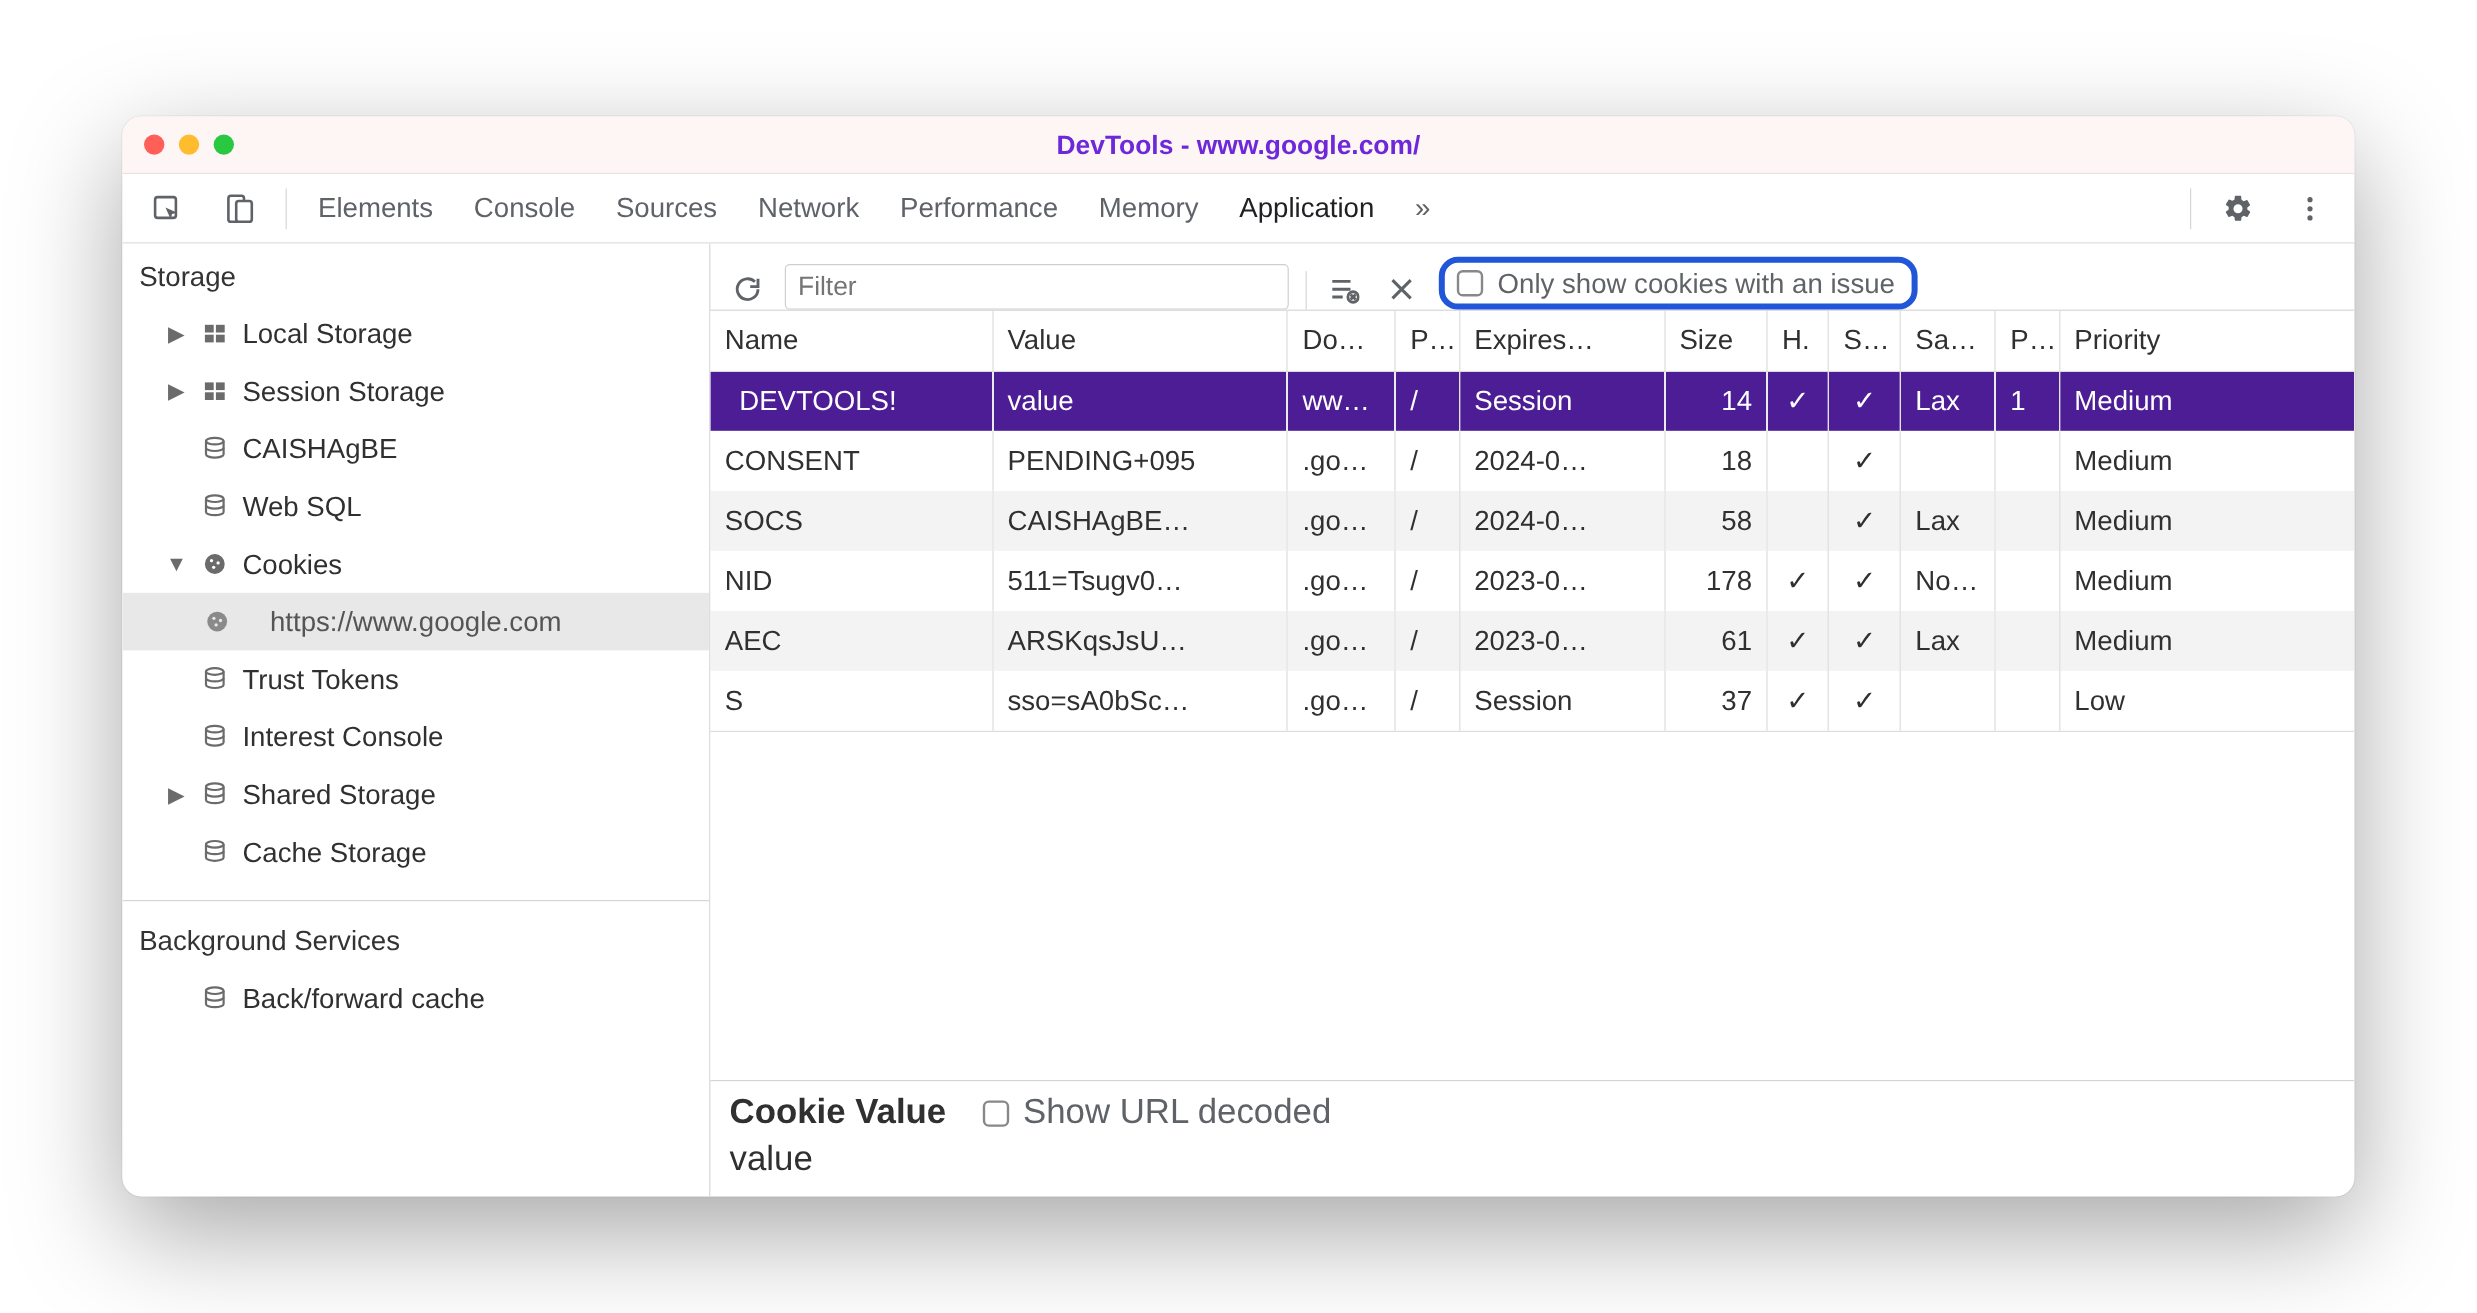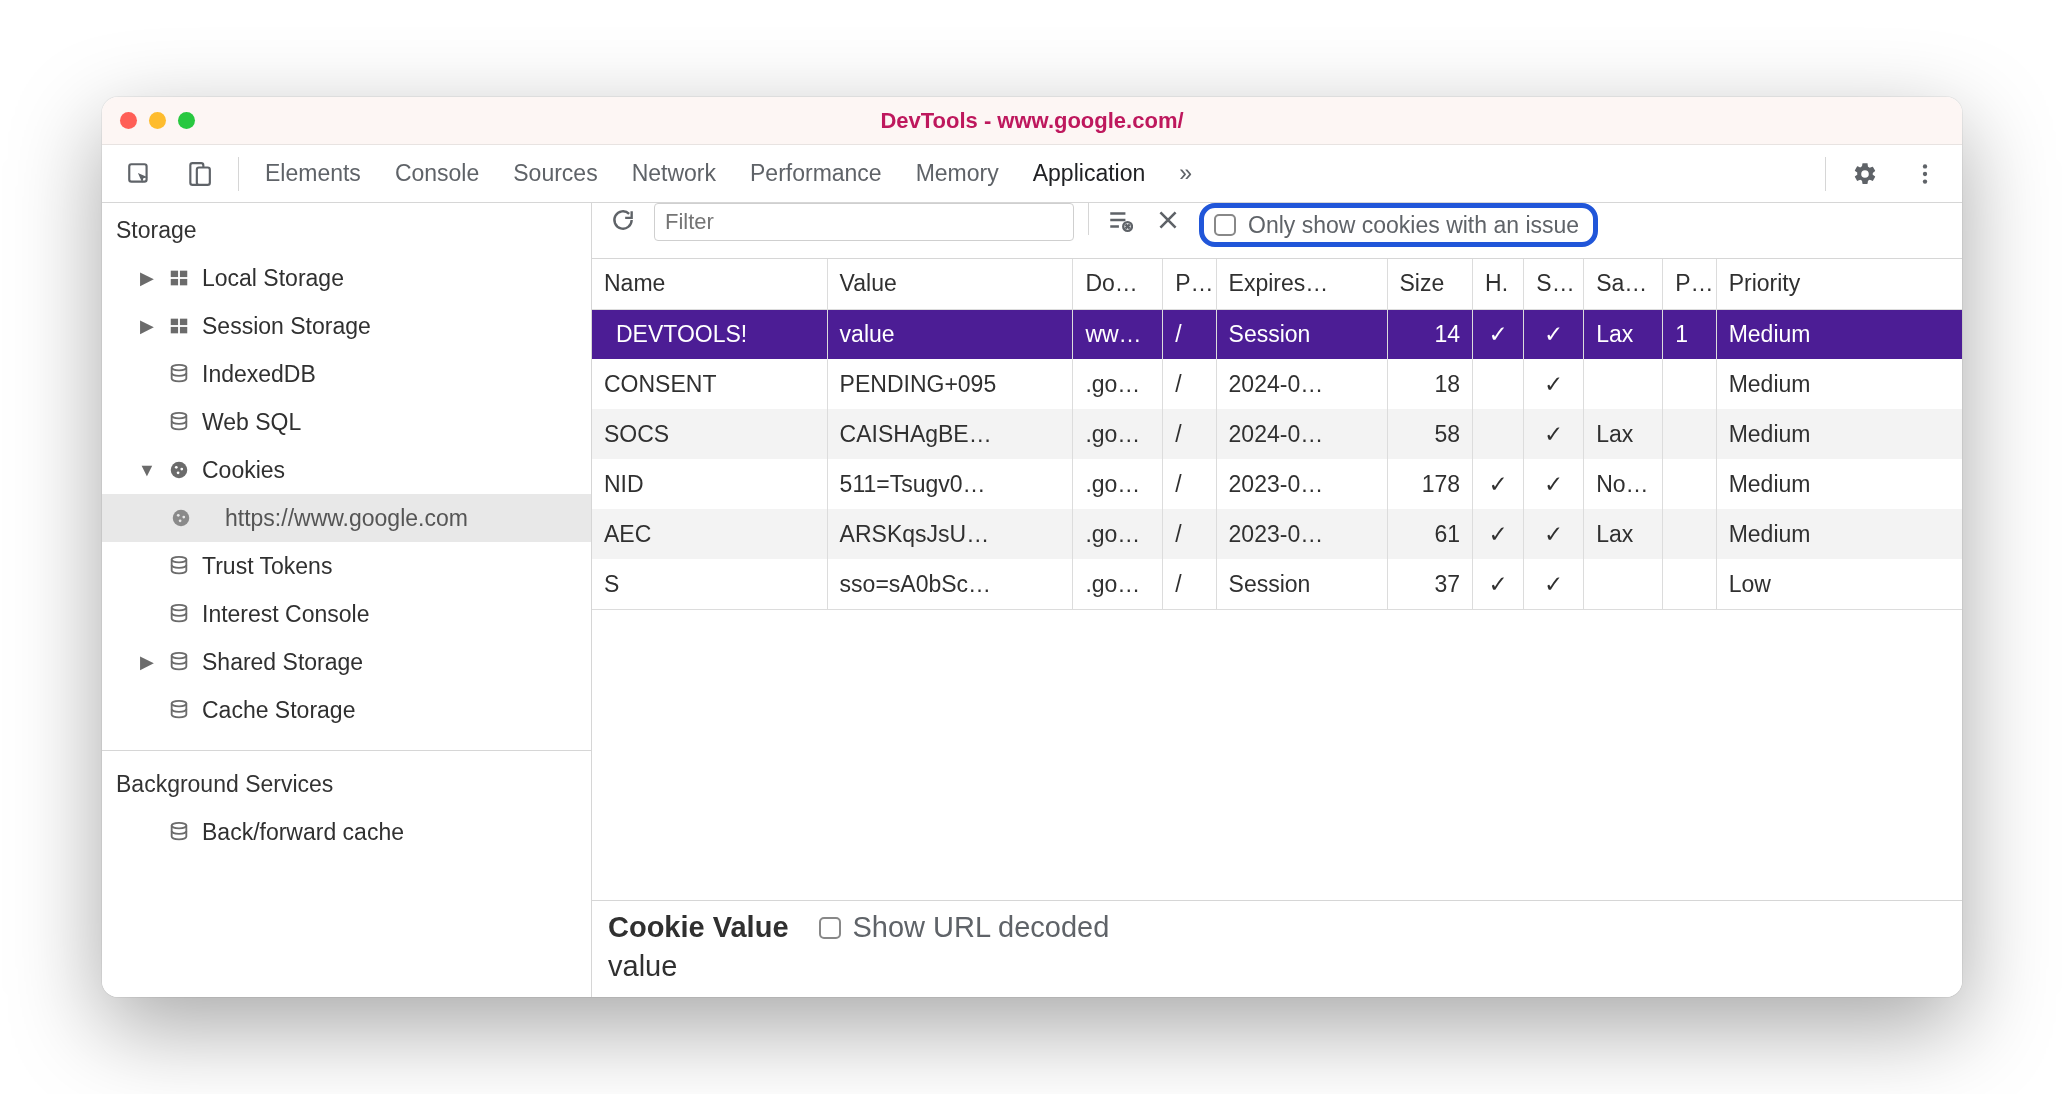--- a/index.html
+++ b/index.html
@@ -26,21 +26,21 @@
     height: 48px;
     background: #fdf6f4;
     display: flex;
     align-items: center;
     position: relative;
     border-bottom: 1px solid #e8e3e1;
   }
   .traffic { display: flex; gap: 12px; margin-left: 18px; }
   .dot { width: 17px; height: 17px; border-radius: 50%; }
   .dot.red { background:#ff5f57; } .dot.yellow{background:#febc2e;} .dot.green{background:#28c840;}
-  .title { position:absolute; left:0; right:0; text-align:center; font-size:22px; color:#be185d; font-weight:600; }
+  .title { position:absolute; left:0; right:0; text-align:center; font-size:22px; color:#6d28d9; font-weight:600; }
   .tabbar {
     height: 58px;
     display:flex;
     align-items:center;
     padding: 0 10px;
     border-bottom: 1px solid #d6d6d6;
     background:#fff;
     gap: 6px;
   }
   .tabbar .iconbtn, .tabbar .tab, .tabbar .more, .tabbar .right-icon {
@@ -62,21 +62,21 @@
     padding-left: 16px; cursor:pointer;
   }
   .row .arrow { width:18px; text-align:center; color:#6b6b6b; font-size:18px; }
   .row .ico { width:26px; display:flex; justify-content:center; color:#6b6b6b; }
   .row.indent1 { padding-left: 36px; }
   .row.indent2 { padding-left: 66px; gap: 31px; }
   .row.selected { background:#e8e8e8; color:#555; }
   .divider { height:1px; background:#d6d6d6; margin: 6px 0; }
   .content { flex:1; display:flex; flex-direction:column; min-width:0; }
   .toolbar {
-    height:56px; display:flex; align-items:flex-start; gap:14px;
+    height:56px; display:flex; align-items:flex-end; gap:14px;
     padding: 0 14px; border-bottom:1px solid #d6d6d6;
   }
   .toolbar .iconbtn { color:#5f6368; cursor:pointer; display:flex; padding:4px; }
   .toolbar .iconbtn svg{width:26px;height:26px;}
   .filter {
     height:38px; width:420px; border:1px solid #cfcfcf; border-radius:4px;
     font-size:22px; padding:0 10px; color:#5f6368; background:#fff;
   }
   .vline { width:1px; height:32px; background:#d6d6d6; }
   .highlighted-box {
@@ -195,21 +195,21 @@
         </div>
         <div class="row indent1">
           <span class="arrow"></span>
           <span class="ico icon-db">
               <svg viewBox="0 0 24 24" fill="none" stroke="#6b6b6b" stroke-width="2">
                 <ellipse cx="12" cy="5" rx="8" ry="3"></ellipse>
                 <path d="M4 5v6c0 1.66 3.58 3 8 3s8-1.34 8-3V5"></path>
                 <path d="M4 11v6c0 1.66 3.58 3 8 3s8-1.34 8-3v-6"></path>
               </svg>
             </span>
-          <span>IndexedDB</span>
+          <span>CAISHAgBE</span>
         </div>
         <div class="row indent1">
           <span class="arrow"></span>
           <span class="ico icon-db">
               <svg viewBox="0 0 24 24" fill="none" stroke="#6b6b6b" stroke-width="2">
                 <ellipse cx="12" cy="5" rx="8" ry="3"></ellipse>
                 <path d="M4 5v6c0 1.66 3.58 3 8 3s8-1.34 8-3V5"></path>
                 <path d="M4 11v6c0 1.66 3.58 3 8 3s8-1.34 8-3v-6"></path>
               </svg>
             </span>

